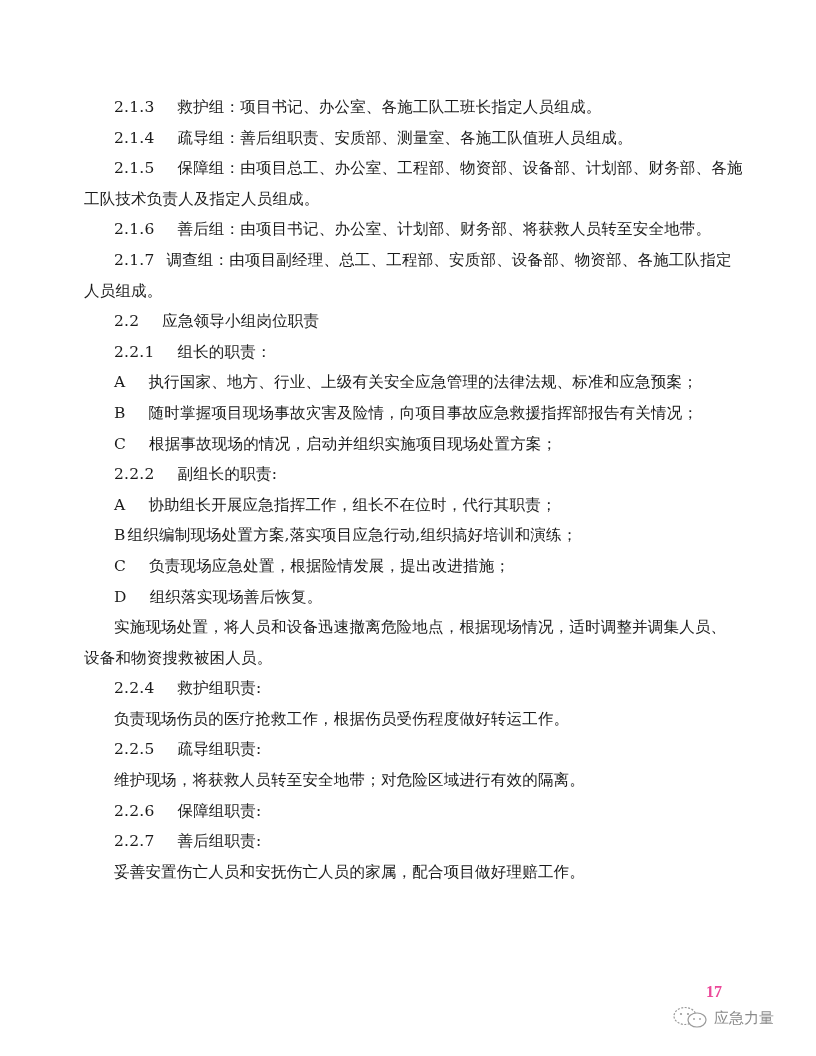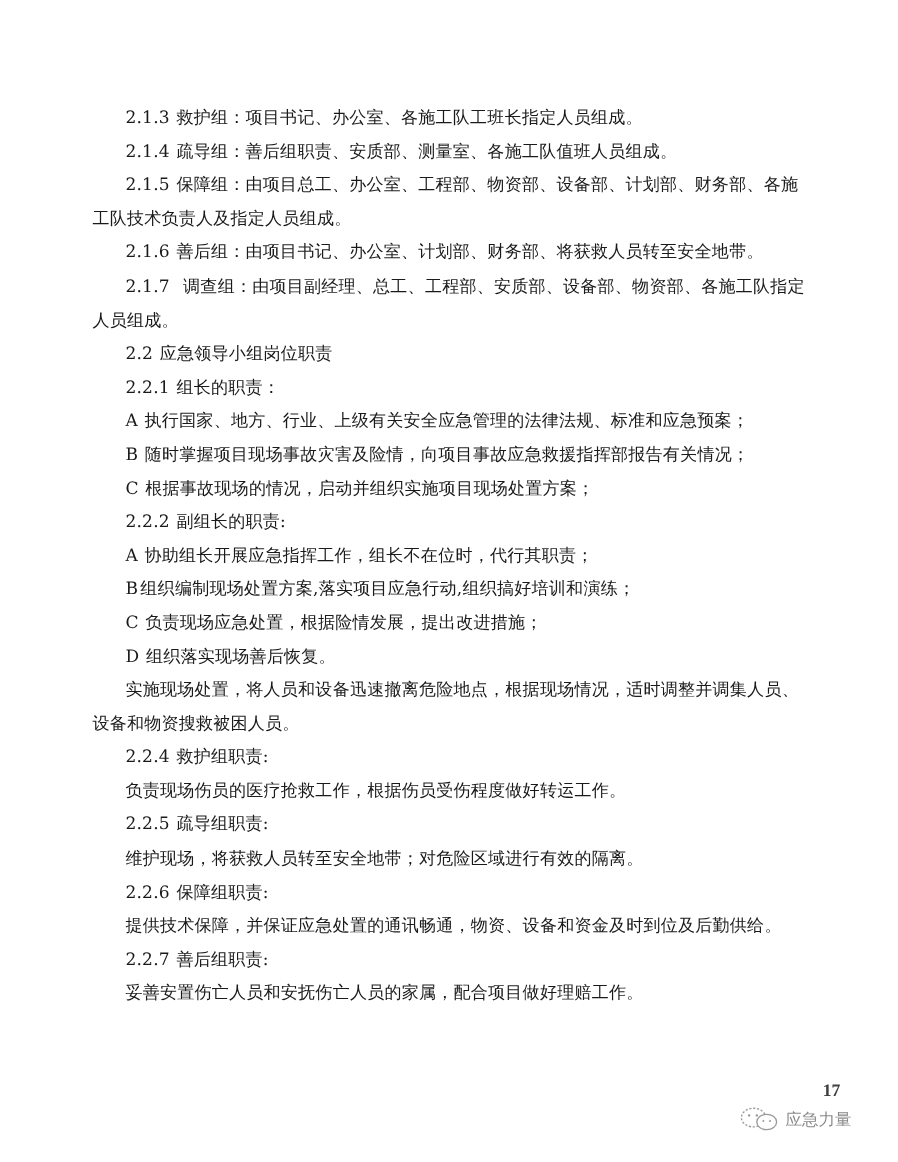--- a/index.html
+++ b/index.html
@@ -23,29 +23,29 @@
     }
     .line {
       font-size: 15.5px;
       line-height: 30.6px;
       white-space: nowrap;
       letter-spacing: 0.2px;
     }
     .indent { padding-left: 30px; }
     .cont { padding-left: 0; }
     .item { padding-left: 30px; }
-    .num { margin-right: 6px; }
+    .num { margin-right: 23px; }
     .page-number {
       position: absolute;
-      left: 748px;
+      left: 706px;
       top: 983px;
       font-family: "Liberation Serif", "DejaVu Serif", serif;
       font-weight: bold;
       font-size: 16px;
-      color: #404040;
+      color: #ec4899;
     }
     .watermark {
       position: absolute;
       left: 672px;
       top: 1006px;
       display: flex;
       align-items: center;
       gap: 4px;
       color: #8a8a8a;
       font-family: "DejaVu Sans", "Liberation Sans", sans-serif;
@@ -122,21 +122,20 @@
   <div class="line indent">负责现场伤员的医疗抢救工作，根据伤员受伤程度做好转运工作。</div>
 
   <div class="line indent">
     <span class="num">2.2.5</span><span>疏导组职责:</span>
   </div>
   <div class="line indent">维护现场，将获救人员转至安全地带；对危险区域进行有效的隔离。</div>
 
   <div class="line indent">
     <span class="num">2.2.6</span><span>保障组职责:</span>
   </div>
-  <div class="line indent">提供技术保障，并保证应急处置的通讯畅通，物资、设备和资金及时到位及后勤供给。</div>
 
   <div class="line indent">
     <span class="num">2.2.7</span><span>善后组职责:</span>
   </div>
   <div class="line indent">妥善安置伤亡人员和安抚伤亡人员的家属，配合项目做好理赔工作。</div>
 </div>
 
 <div class="page-number">17</div>
 
 <div class="watermark">

